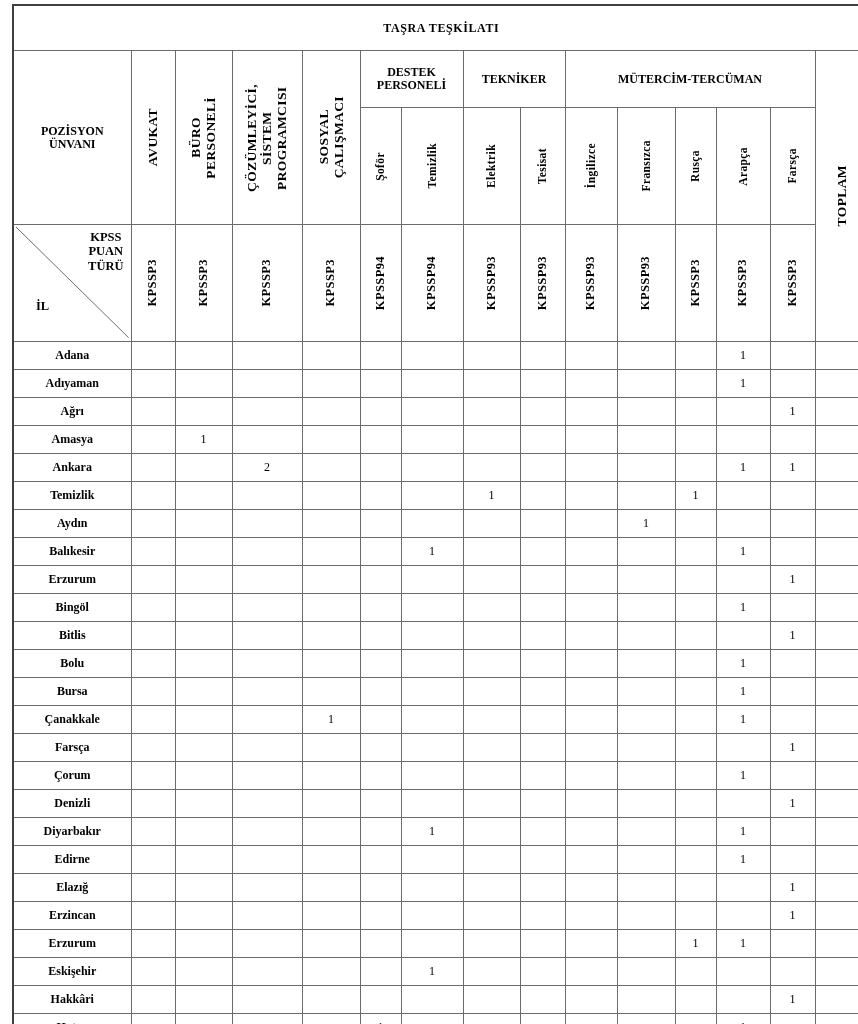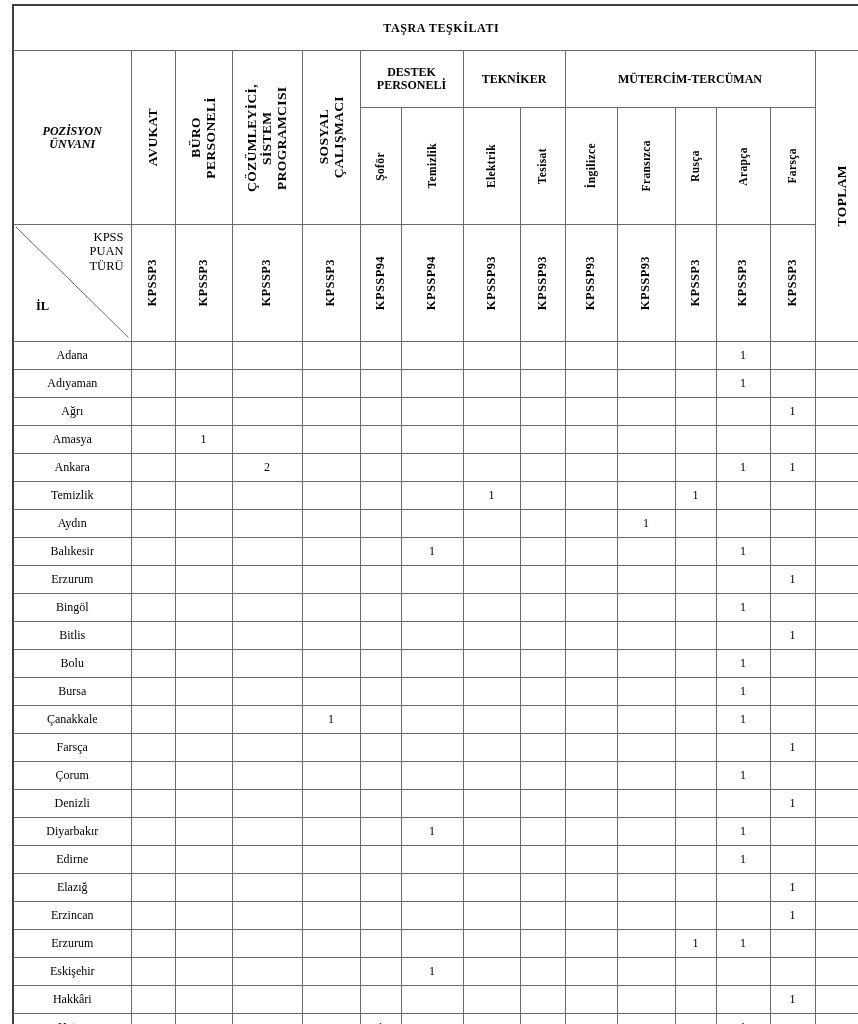--- a/index.html
+++ b/index.html
@@ -107,21 +107,20 @@
     font-size: 13.5px;
   }
 
   
   th.pos-title {
     font-size: 13.5px;
     font-weight: bold;
     line-height: 1.2;
     text-align: left;
     padding-left: 10px;
-    font-style: italic;
   }
 
   
   th.kpss {
     height: 116px;
   }
   th.kpss .rot {
     font-size: 12.5px;
     font-weight: bold;
   }
@@ -135,43 +134,43 @@
   }
   td.corner .diag {
     position: absolute;
     inset: 0;
     pointer-events: none;
   }
   td.corner .kpss-label {
     position: absolute;
     top: 5px;
     right: 7px;
-    text-align: right;
+    text-align: center;
     font-size: 12.5px;
-    font-weight: normal;
+    font-weight: bold;
     line-height: 1.15;
     white-space: pre-line;
   }
   td.corner .il-label {
     position: absolute;
     left: 22px;
     bottom: 28px;
     font-size: 12.5px;
     font-weight: bold;
   }
 
   
   tbody tr.data-row td {
     height: 27px;
   }
   td.city {
     text-align: left;
     padding-left: 9px;
     font-size: 13.5px;
-    font-weight: normal;
+    font-weight: bold;
     white-space: nowrap;
   }
   td.num {
     font-size: 13px;
     font-weight: normal;
   }
   td.total {
     font-size: 13.5px;
     font-weight: bold;
   }

